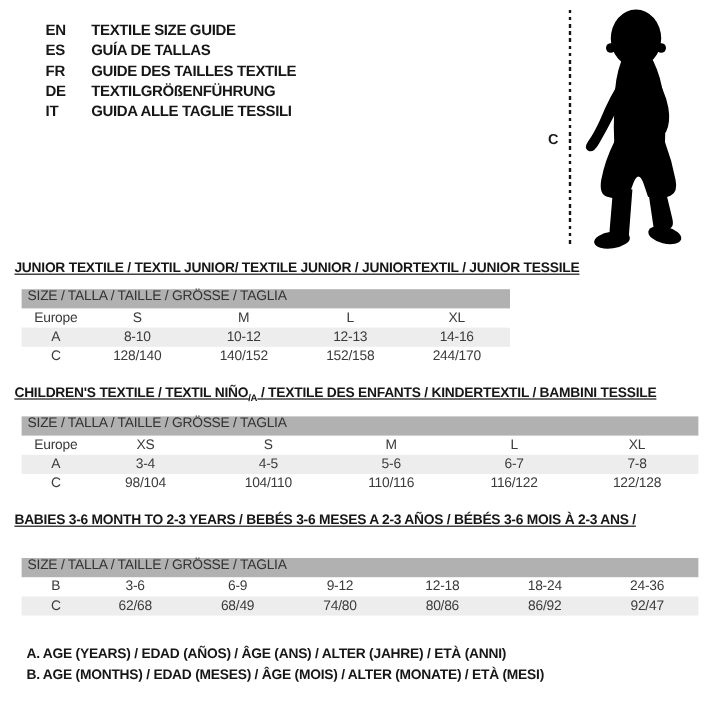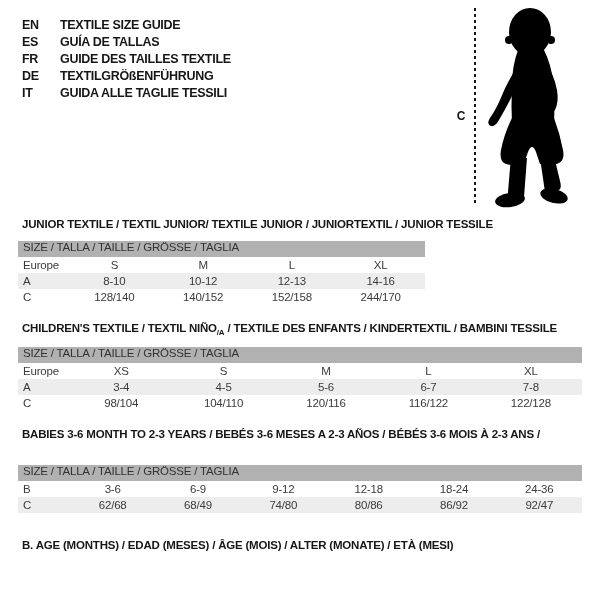--- a/index.html
+++ b/index.html
@@ -5,49 +5,49 @@
   :root{
     --bar:#b1b1b1; --shade:#ededed; --ttext:#3b3b3b; --title:#161616; --sil:#000;
   }
   html,body{margin:0;padding:0;background:#fff;}
   .page{
     position:relative;width:600px;height:600px;background:#fff;overflow:hidden;
     font-family:"Liberation Sans","DejaVu Sans",sans-serif;
   }
   
   .lang-block{position:absolute;top:16px;left:22px;}
-  .lang-row{display:flex;height:17px;align-items:center;}
+  .lang-row{display:flex;height:17px;align-items:center;margin-left:16px;}
   .lang-code{width:38px;font-weight:bold;font-size:12.5px;color:var(--title);letter-spacing:-0.3px;}
   .lang-label{font-weight:bold;font-size:12.5px;color:var(--title);letter-spacing:-0.3px;white-space:pre;}
   
   .size-line{
     position:absolute;left:474px;top:8px;width:2px;height:197px;
     background-image:repeating-linear-gradient(to bottom,#161616 0 3px,transparent 3px 6px);
   }
   .figure-label{position:absolute;left:453px;top:109px;width:16px;text-align:center;
     font-weight:bold;font-size:12px;color:var(--title);}
   .silhouette{position:absolute;left:484px;top:6px;width:96px;height:206px;}
   
-  .table-title{position:absolute;left:22px;font-weight:bold;font-size:11.5px;color:var(--title);
-    letter-spacing:-0.2px;line-height:18px;white-space:pre;}
+  .table-title{position:absolute;left:12px;font-weight:bold;font-size:11.5px;color:var(--title);
+    letter-spacing:-0.2px;line-height:18px;white-space:pre;text-decoration:underline;}
   #title-0{top:215px;}
   #title-1{top:319px;}
   #title-2{top:425px;}
   .title-sub{font-size:8px;vertical-align:sub;}
   
   .stable{position:absolute;left:18px;}
   #table-0{top:241px;width:407px;}
   #table-1{top:347px;width:564px;}
   #table-2{top:465px;width:564px;}
   .size-bar{height:16px;background:var(--bar);display:flex;align-items:flex-start;
     padding-left:5px;font-size:11.5px;color:#333;letter-spacing:-0.2px;}
   .trow{height:16px;display:flex;align-items:center;font-size:11.5px;color:var(--ttext);
     letter-spacing:-0.2px;}
   .trow.shaded{background:var(--shade);}
-  .tlabel{width:52px;padding-left:5px;box-sizing:border-box;}
+  .tlabel{width:52px;padding-left:5px;box-sizing:border-box;text-align:center;}
   .tcell{flex:1;text-align:center;}
   
   .footnotes{position:absolute;left:22px;top:536px;}
   .footnote{height:18px;line-height:18px;font-weight:bold;font-size:11.5px;color:var(--title);
     letter-spacing:-0.2px;white-space:pre;}
 </style>
 </head>
 <body>
 
 <div class="page">
@@ -140,21 +140,21 @@
         <span class="tcell">3-4</span>
         <span class="tcell">4-5</span>
         <span class="tcell">5-6</span>
         <span class="tcell">6-7</span>
         <span class="tcell">7-8</span>
       </div>
       <div class="trow">
         <span class="tlabel">C</span>
         <span class="tcell">98/104</span>
         <span class="tcell">104/110</span>
-        <span class="tcell">120/116</span>
+        <span class="tcell">110/116</span>
         <span class="tcell">116/122</span>
         <span class="tcell">122/128</span>
       </div>
     </div>
 
   <div class="table-title" id="title-2"><div class="table-title-line"><span>BABIES 3-6 MONTH TO 2-3 YEARS / BEBÉS 3-6 MESES A 2-3 AÑOS / BÉBÉS 3-6 MOIS À 2-3 ANS /</span></div></div>
   <div class="stable" id="table-2">
       <div class="size-bar">
         <span>SIZE / TALLA / TAILLE / GRÖSSE / TAGLIA</span>
       </div>
@@ -172,16 +172,17 @@
         <span class="tcell">62/68</span>
         <span class="tcell">68/49</span>
         <span class="tcell">74/80</span>
         <span class="tcell">80/86</span>
         <span class="tcell">86/92</span>
         <span class="tcell">92/47</span>
       </div>
     </div>
 
   <div class="footnotes" id="footnotes">
+      <div class="footnote">A. AGE (YEARS) / EDAD (AÑOS) / ÂGE (ANS) / ALTER (JAHRE) / ETÀ (ANNI)</div>
       <div class="footnote">B. AGE (MONTHS) / EDAD (MESES) / ÂGE (MOIS) / ALTER (MONATE) / ETÀ (MESI)</div>
     </div>
 
 </div>
 
 </body></html>

